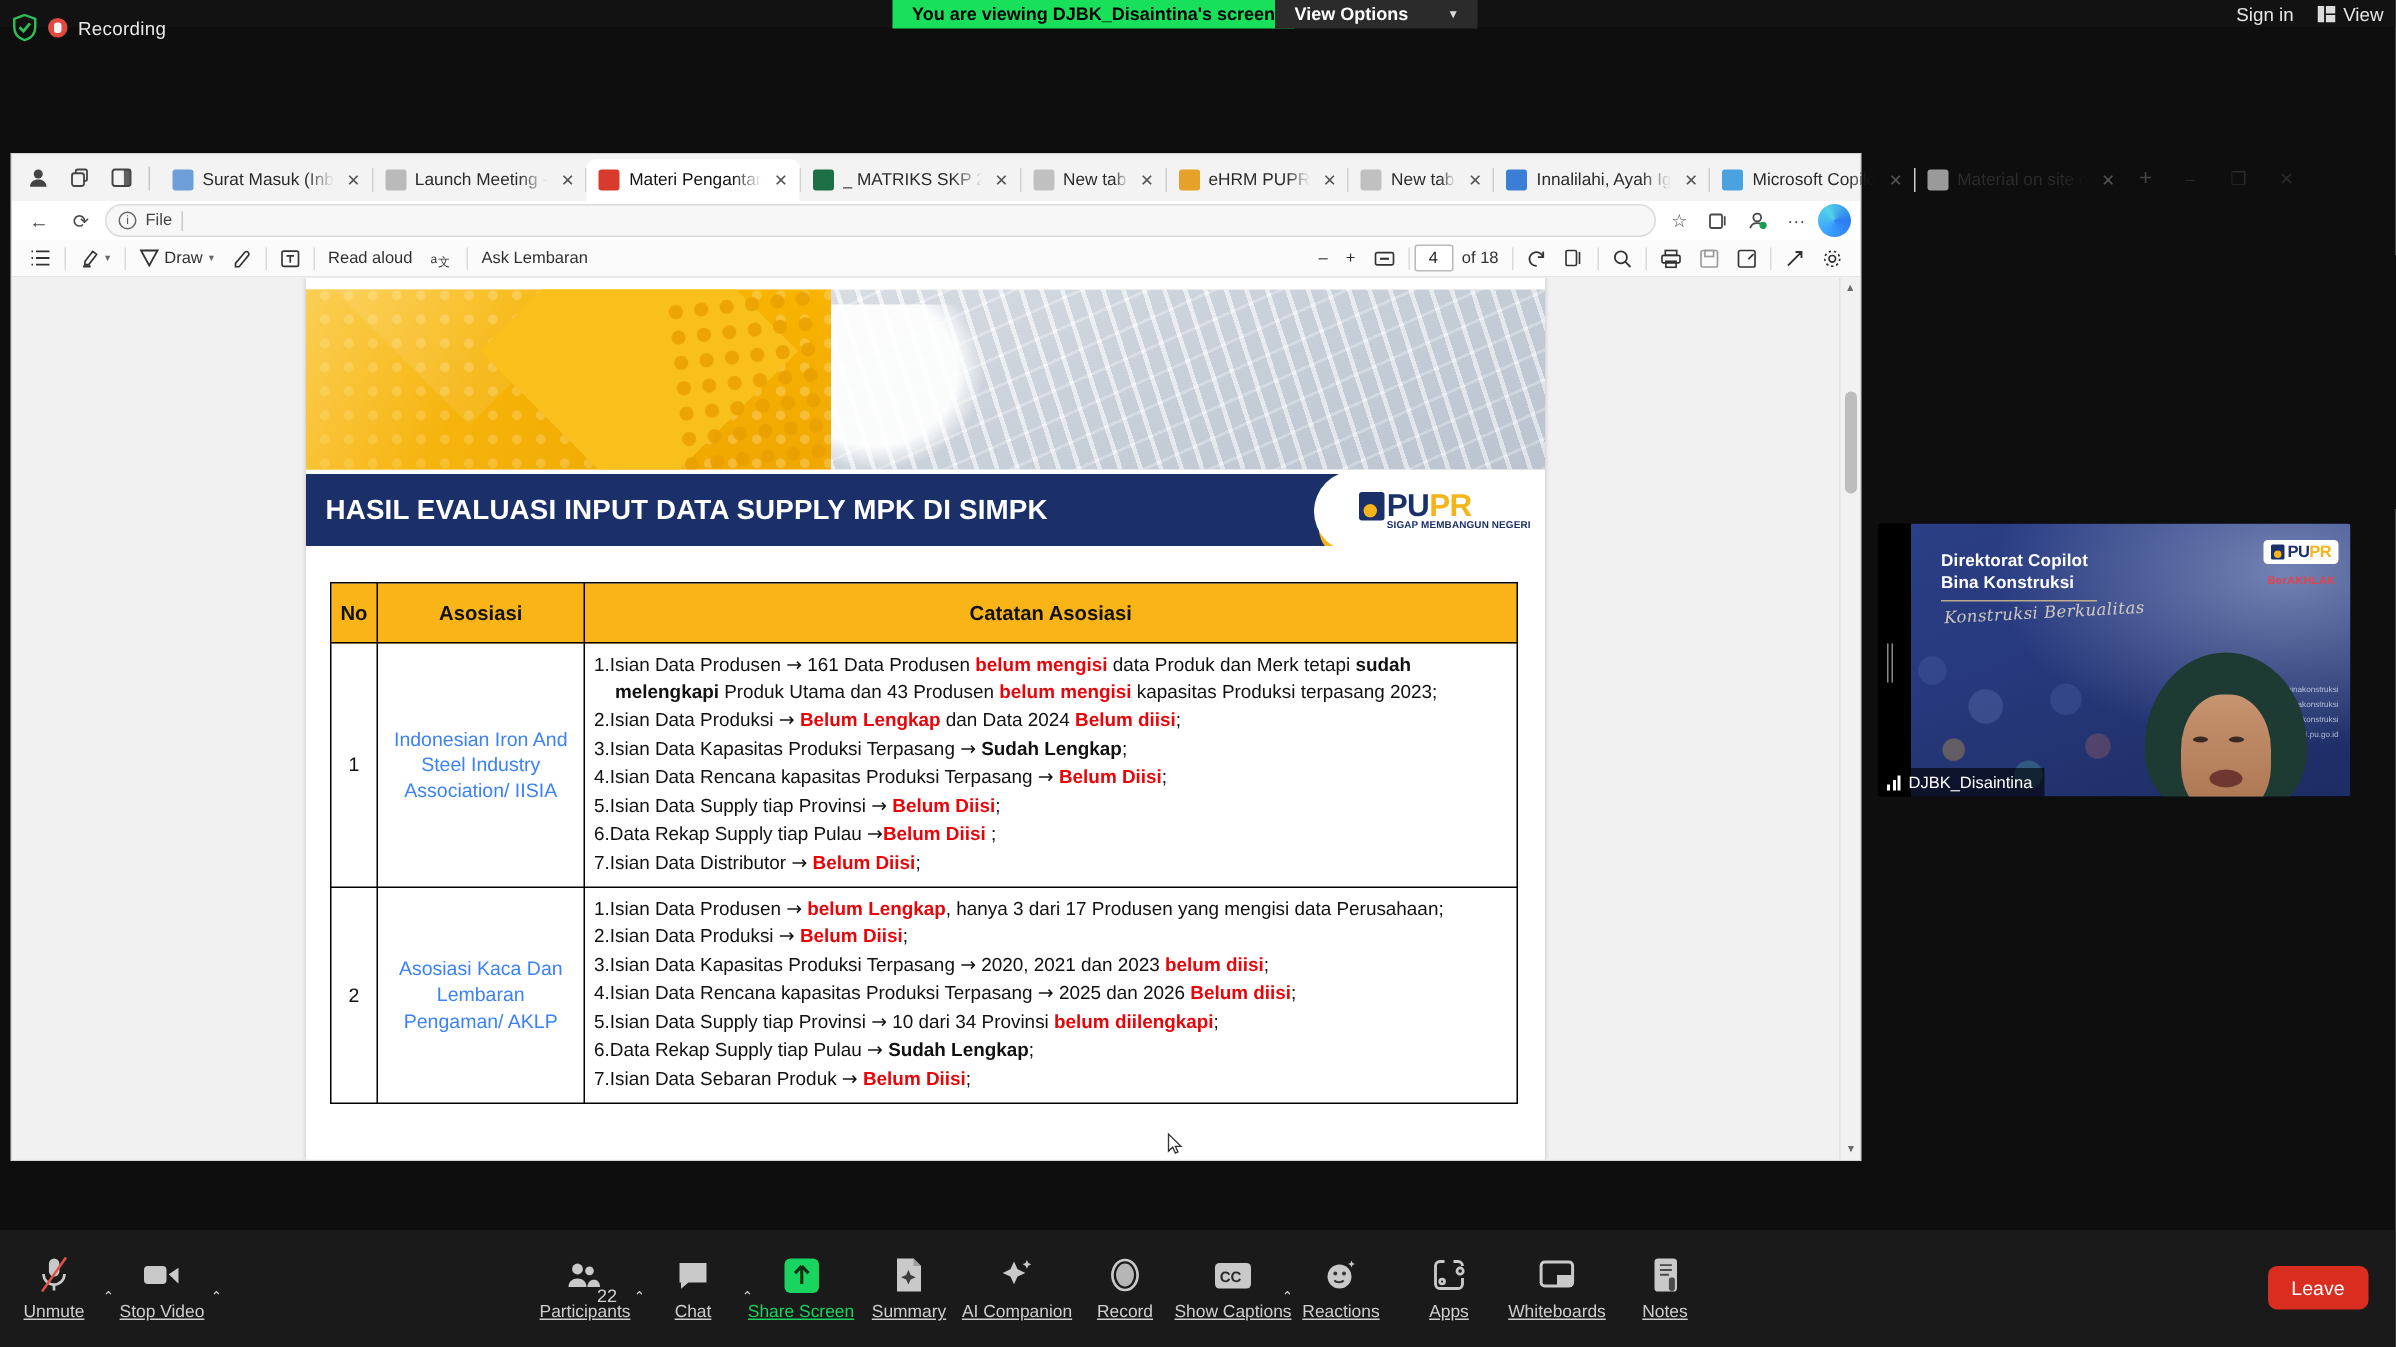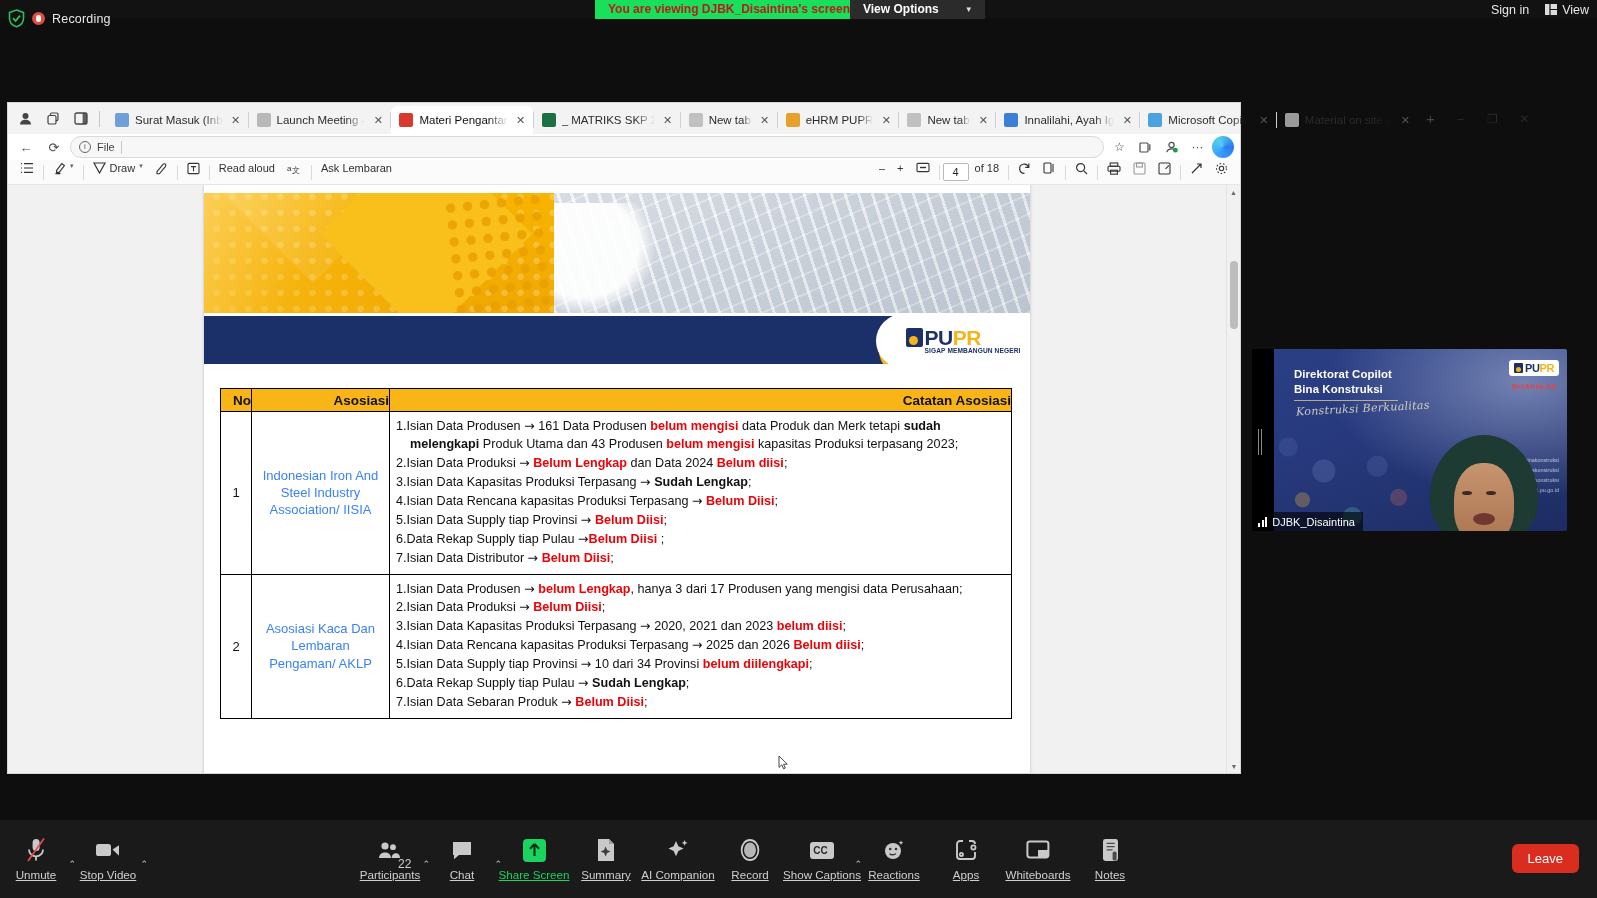--- a/index.html
+++ b/index.html
@@ -27,21 +27,21 @@
     background: #e04a3f; position: relative;
   }
   .rec-dot:after{
     content:""; position:absolute; left:4px; top:3px; width:5px;height:7px;
     background:#f4f4f4; border-radius:2px;
   }
   .rec-label { color: #e8e8e8; font-size: 12.5px; letter-spacing: .2px; }
 
   .viewing-banner {
     position: absolute; left: 595px; top: 0; height: 19px;
-    background: #18e05a; color: #b91c1c;
+    background: #18e05a; color: #000000;
     font-size: 12px; font-weight: 700; line-height: 19px;
     padding: 0 13px; white-space: nowrap;
   }
   .view-options {
     position: absolute; left: 850px; top: 0; height: 19px;
     background: #2b2b2b; color: #fff; font-size: 12px; font-weight: 700;
     line-height: 19px; padding: 0 12px 0 13px; display: flex; align-items: center; gap: 26px;
   }
   .view-options .caret { font-size: 8px; color: #ddd; }
   .topbar-right { position: absolute; right: 8px; top: 0; height: 19px; display: flex; align-items: center; gap: 16px; }
@@ -94,21 +94,21 @@
   .addr-right { display: flex; align-items: center; gap: 3px; }
   .addr-right .ar-ico { width: 23px; height: 22px; display:flex;align-items:center;justify-content:center;color:#4a4a4a;font-size:12px; }
   .copilot-ico { width: 22px; height: 22px; border-radius: 50%;
      background: conic-gradient(from 210deg, #3aa0ff, #53d1e8, #2d7bf0, #3aa0ff); display:flex;align-items:center;justify-content:center; }
 
   
   .pdf-toolbar {
     height: 25px; background: #fbfbfb; border-bottom: 1px solid #e6e6e6;
     display: flex; align-items: center; padding: 0 6px; font-size: 11px; color: #2e2e2e;
   }
-  .pt { display: flex; align-items: flex-start; gap: 4px; padding: 0 6px; height: 21px; color:#303030; white-space: nowrap;}
+  .pt { display: flex; align-items: center; gap: 4px; padding: 0 6px; height: 21px; color:#303030; white-space: nowrap;}
   .pt svg { display:block; }
   .pt .mini-caret { font-size: 7px; color: #666; }
   .ptsep { width: 1px; height: 15px; background: #dadada; margin: 0 3px; }
   .pagebox {
     width: 26px; height: 18px; border: 1px solid #b9b9b9; border-radius: 2px;
     background: #fff; text-align: center; font-size: 11px; line-height: 16px; color: #222;
   }
   .pt-spacer { flex: 1 1 auto; }
 
   
@@ -179,21 +179,21 @@
   .pupr-text .pt2 { font-size: 6.6px; font-weight: 700; color: #1b3069; letter-spacing: .1px; display:block; margin-top:1px;}
 
   
   .assoc-table {
     position: absolute; left: 16px; top: 203px; width: 792px;
     border-collapse: collapse; table-layout: fixed;
   }
   .assoc-table th, .assoc-table td { border: 1px solid #000; vertical-align: middle; }
   .assoc-table thead th {
     background: #f9b518; color: #111; font-size: 13.5px; font-weight: 700;
-    height: 23px; text-align: right;
+    height: 40px; text-align: center;
   }
   .col-no { width: 31px; }
   .col-assoc { width: 138px; }
   .cell-no { text-align: center; font-size: 13px; color: #111; }
   .cell-assoc { text-align: center; font-size: 13px; color: #3b82f6; line-height: 1.34; padding: 4px 6px; }
   .cell-notes { padding: 5px 4px 6px 6px; margin-left: 48px; }
   .note-list { list-style: none; }
   .note-list li {
     font-size: 12.6px; color: #111; line-height: 1.46;
     padding-left: 14px; text-indent: -14px; margin-bottom: .5px;
@@ -558,20 +558,21 @@
 
   <div class="pdf-view">
     <div class="pdf-page">
 
       <div class="deco-band">
         <div class="deco-left"></div>
         <div class="deco-right"></div>
       </div>
 
       <div class="pdf-title-bar">
+        <div class="ptitle">HASIL EVALUASI INPUT DATA SUPPLY MPK DI SIMPK</div>
         <div class="logo-swoosh">
           <div class="pupr-logo">
             <span class="pupr-mark"></span>
             <span class="pupr-text">
               <span class="pt1"><span class="pu">PU</span><span class="pr">PR</span></span>
               <span class="pt2">SIGAP MEMBANGUN NEGERI</span>
             </span>
           </div>
         </div>
       </div>

